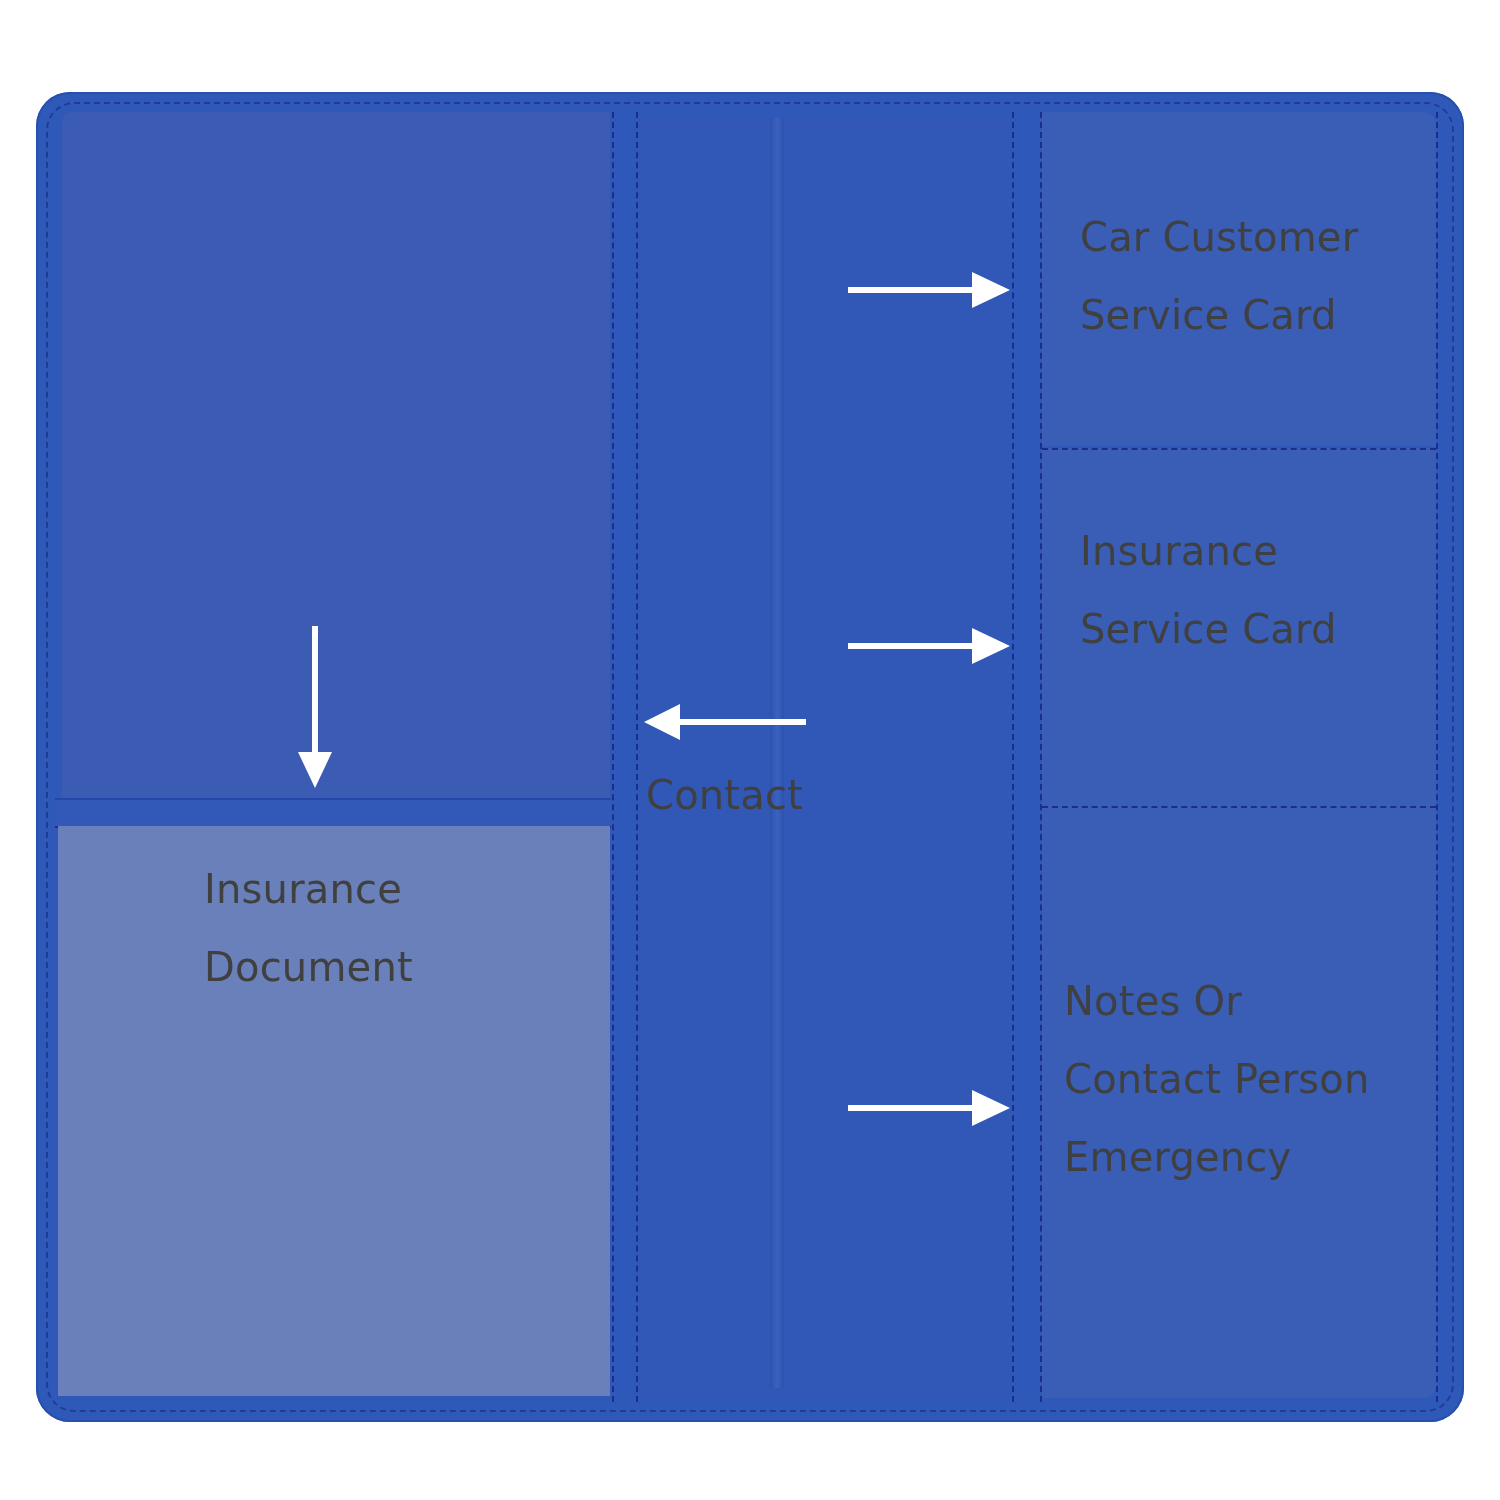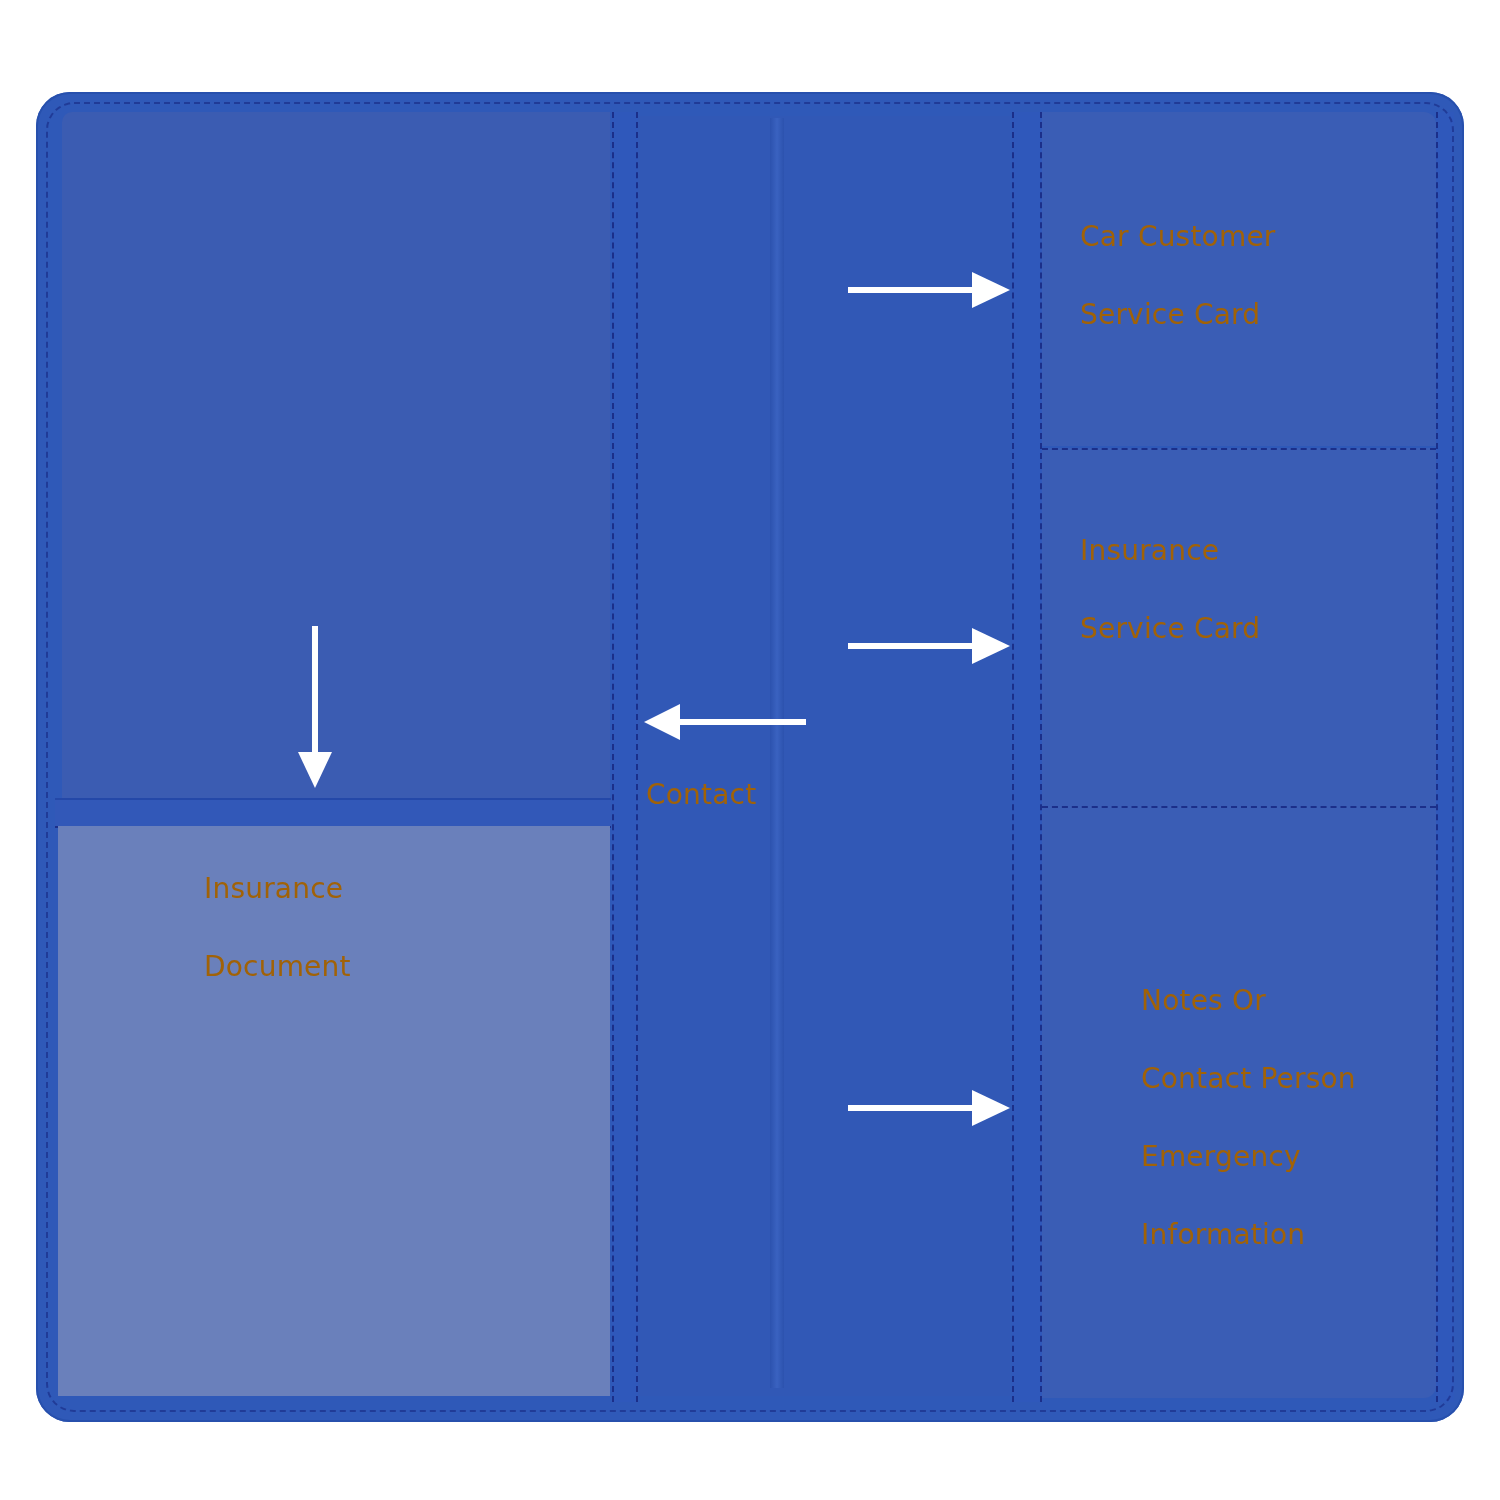--- a/index.html
+++ b/index.html
@@ -12,21 +12,21 @@
   .left-pocket { left:58px; top:826px; width:552px; height:570px; background:#6a80bb; }
   .spine-strip-l { left:612px; top:112px; width:26px; height:1290px; background:#2f58bb; border-left:2px dashed #1b2f8a; border-right:2px dashed #1b2f8a; box-sizing:border-box;}
   .center { left:638px; top:116px; width:372px; height:1280px; background:#3158b6; }
   .center-crease { position:absolute; left:770px; top:118px; width:14px; height:1270px; background:linear-gradient(90deg,#2c52ae,#3a62c0,#2c52ae); }
   .spine-strip-r { left:1012px; top:112px; width:30px; height:1290px; background:#2f58bb; border-left:2px dashed #1b2f8a; border-right:2px dashed #1b2f8a; box-sizing:border-box;}
   .card { left:1042px; width:394px; background:#3a5db5; }
   .card1 { top:112px; height:334px; border-radius:0 12px 0 0; }
   .card2 { top:448px; height:356px; border-top:2px dashed #1b2f8a; }
   .card3 { top:806px; height:590px; border-top:2px dashed #1b2f8a; border-radius:0 0 12px 0; }
   .right-edge { left:1436px; top:112px; width:18px; height:1290px; background:#2f58bb; border-left:2px dashed #1b2f8a; box-sizing:border-box; }
-  .label { position:absolute; color:#a16207; font-family:"DejaVu Sans", sans-serif; font-size:28px; line-height:78px; font-weight:400; letter-spacing:0.2px; }
+  .label { position:absolute; color:#404040; font-family:"DejaVu Sans", sans-serif; font-size:40px; line-height:78px; font-weight:400; letter-spacing:0.2px; }
   .arrow { position:absolute; }
 </style>
 </head>
 <body>
 
 <div class="wallet"></div>
 <div class="panel left-top"></div>
 <div class="panel left-pocket-band"></div>
 <div class="panel left-pocket"></div>
 <div class="panel spine-strip-l"></div>
@@ -68,18 +68,17 @@
   <div>Contact</div>
 </div>
 <div class="label" style="left:1080px;top:198px">
   <div>Car Customer</div>
   <div>Service Card</div>
 </div>
 <div class="label" style="left:1080px;top:512px">
   <div>Insurance</div>
   <div>Service Card</div>
 </div>
-<div class="label" style="left:1141px;top:962px">
+<div class="label" style="left:1064px;top:962px">
   <div>Notes Or</div>
   <div>Contact Person</div>
   <div>Emergency</div>
-  <div>Information</div>
 </div>
 
 </body></html>

